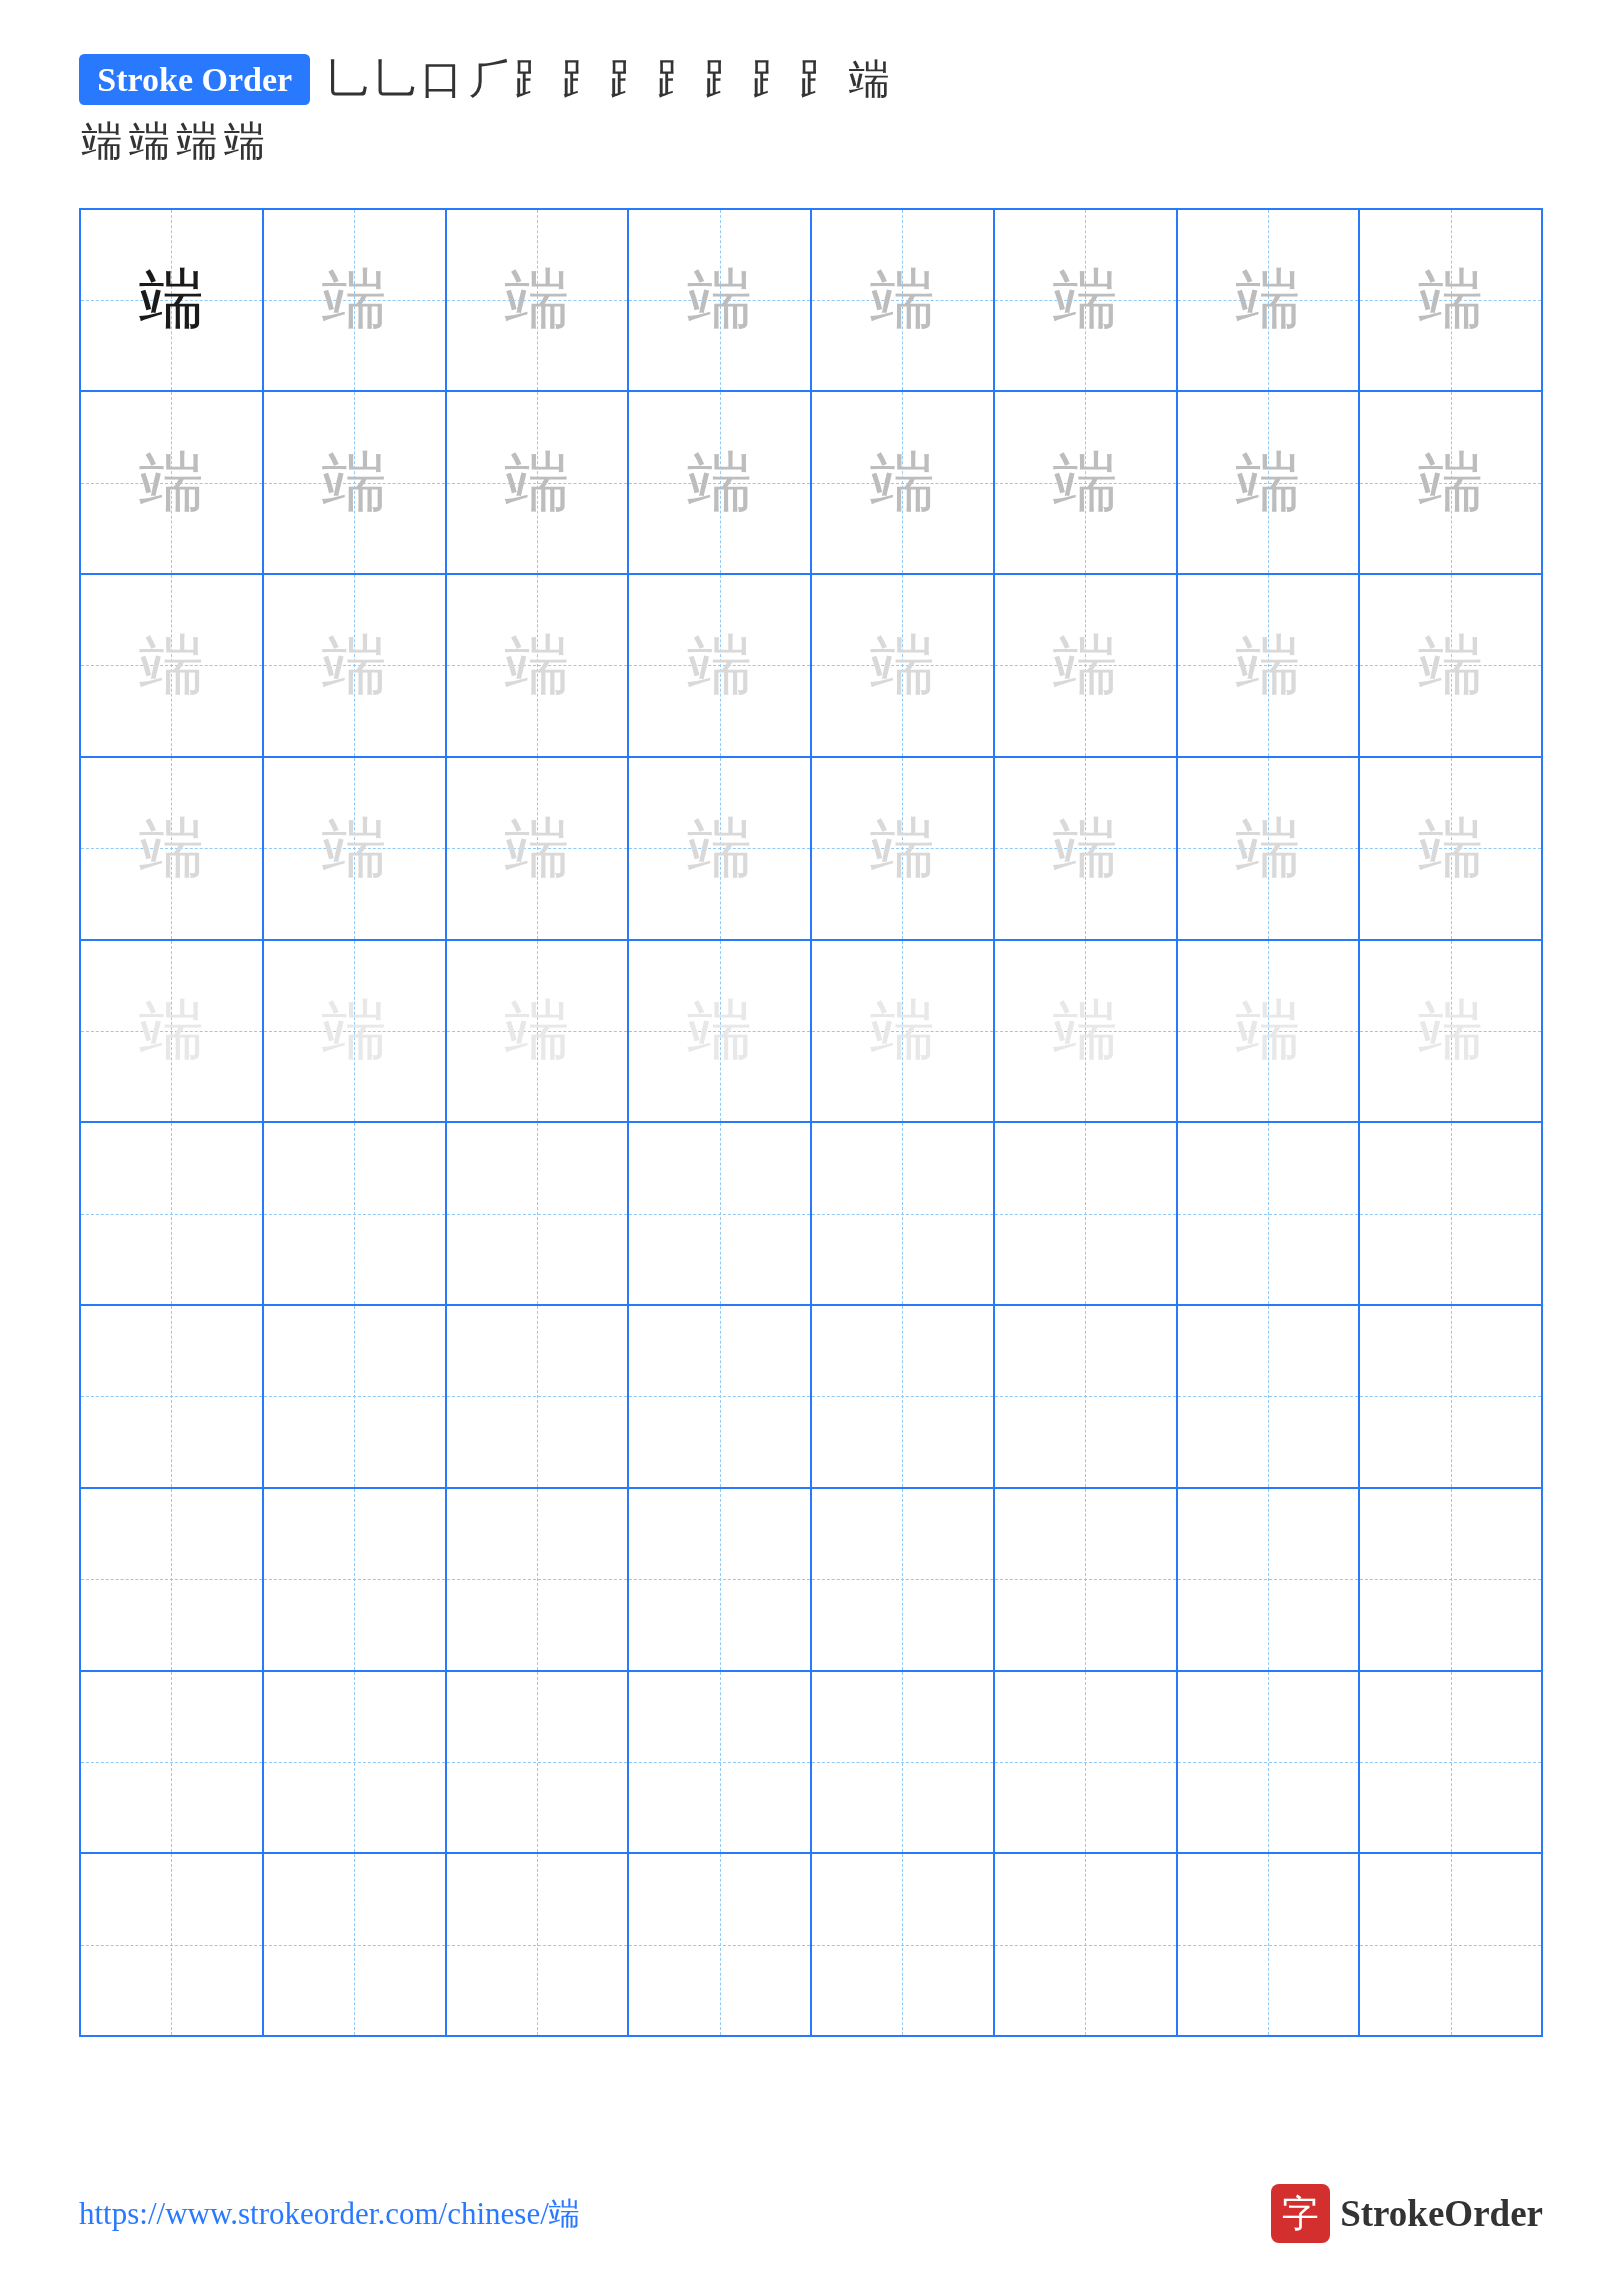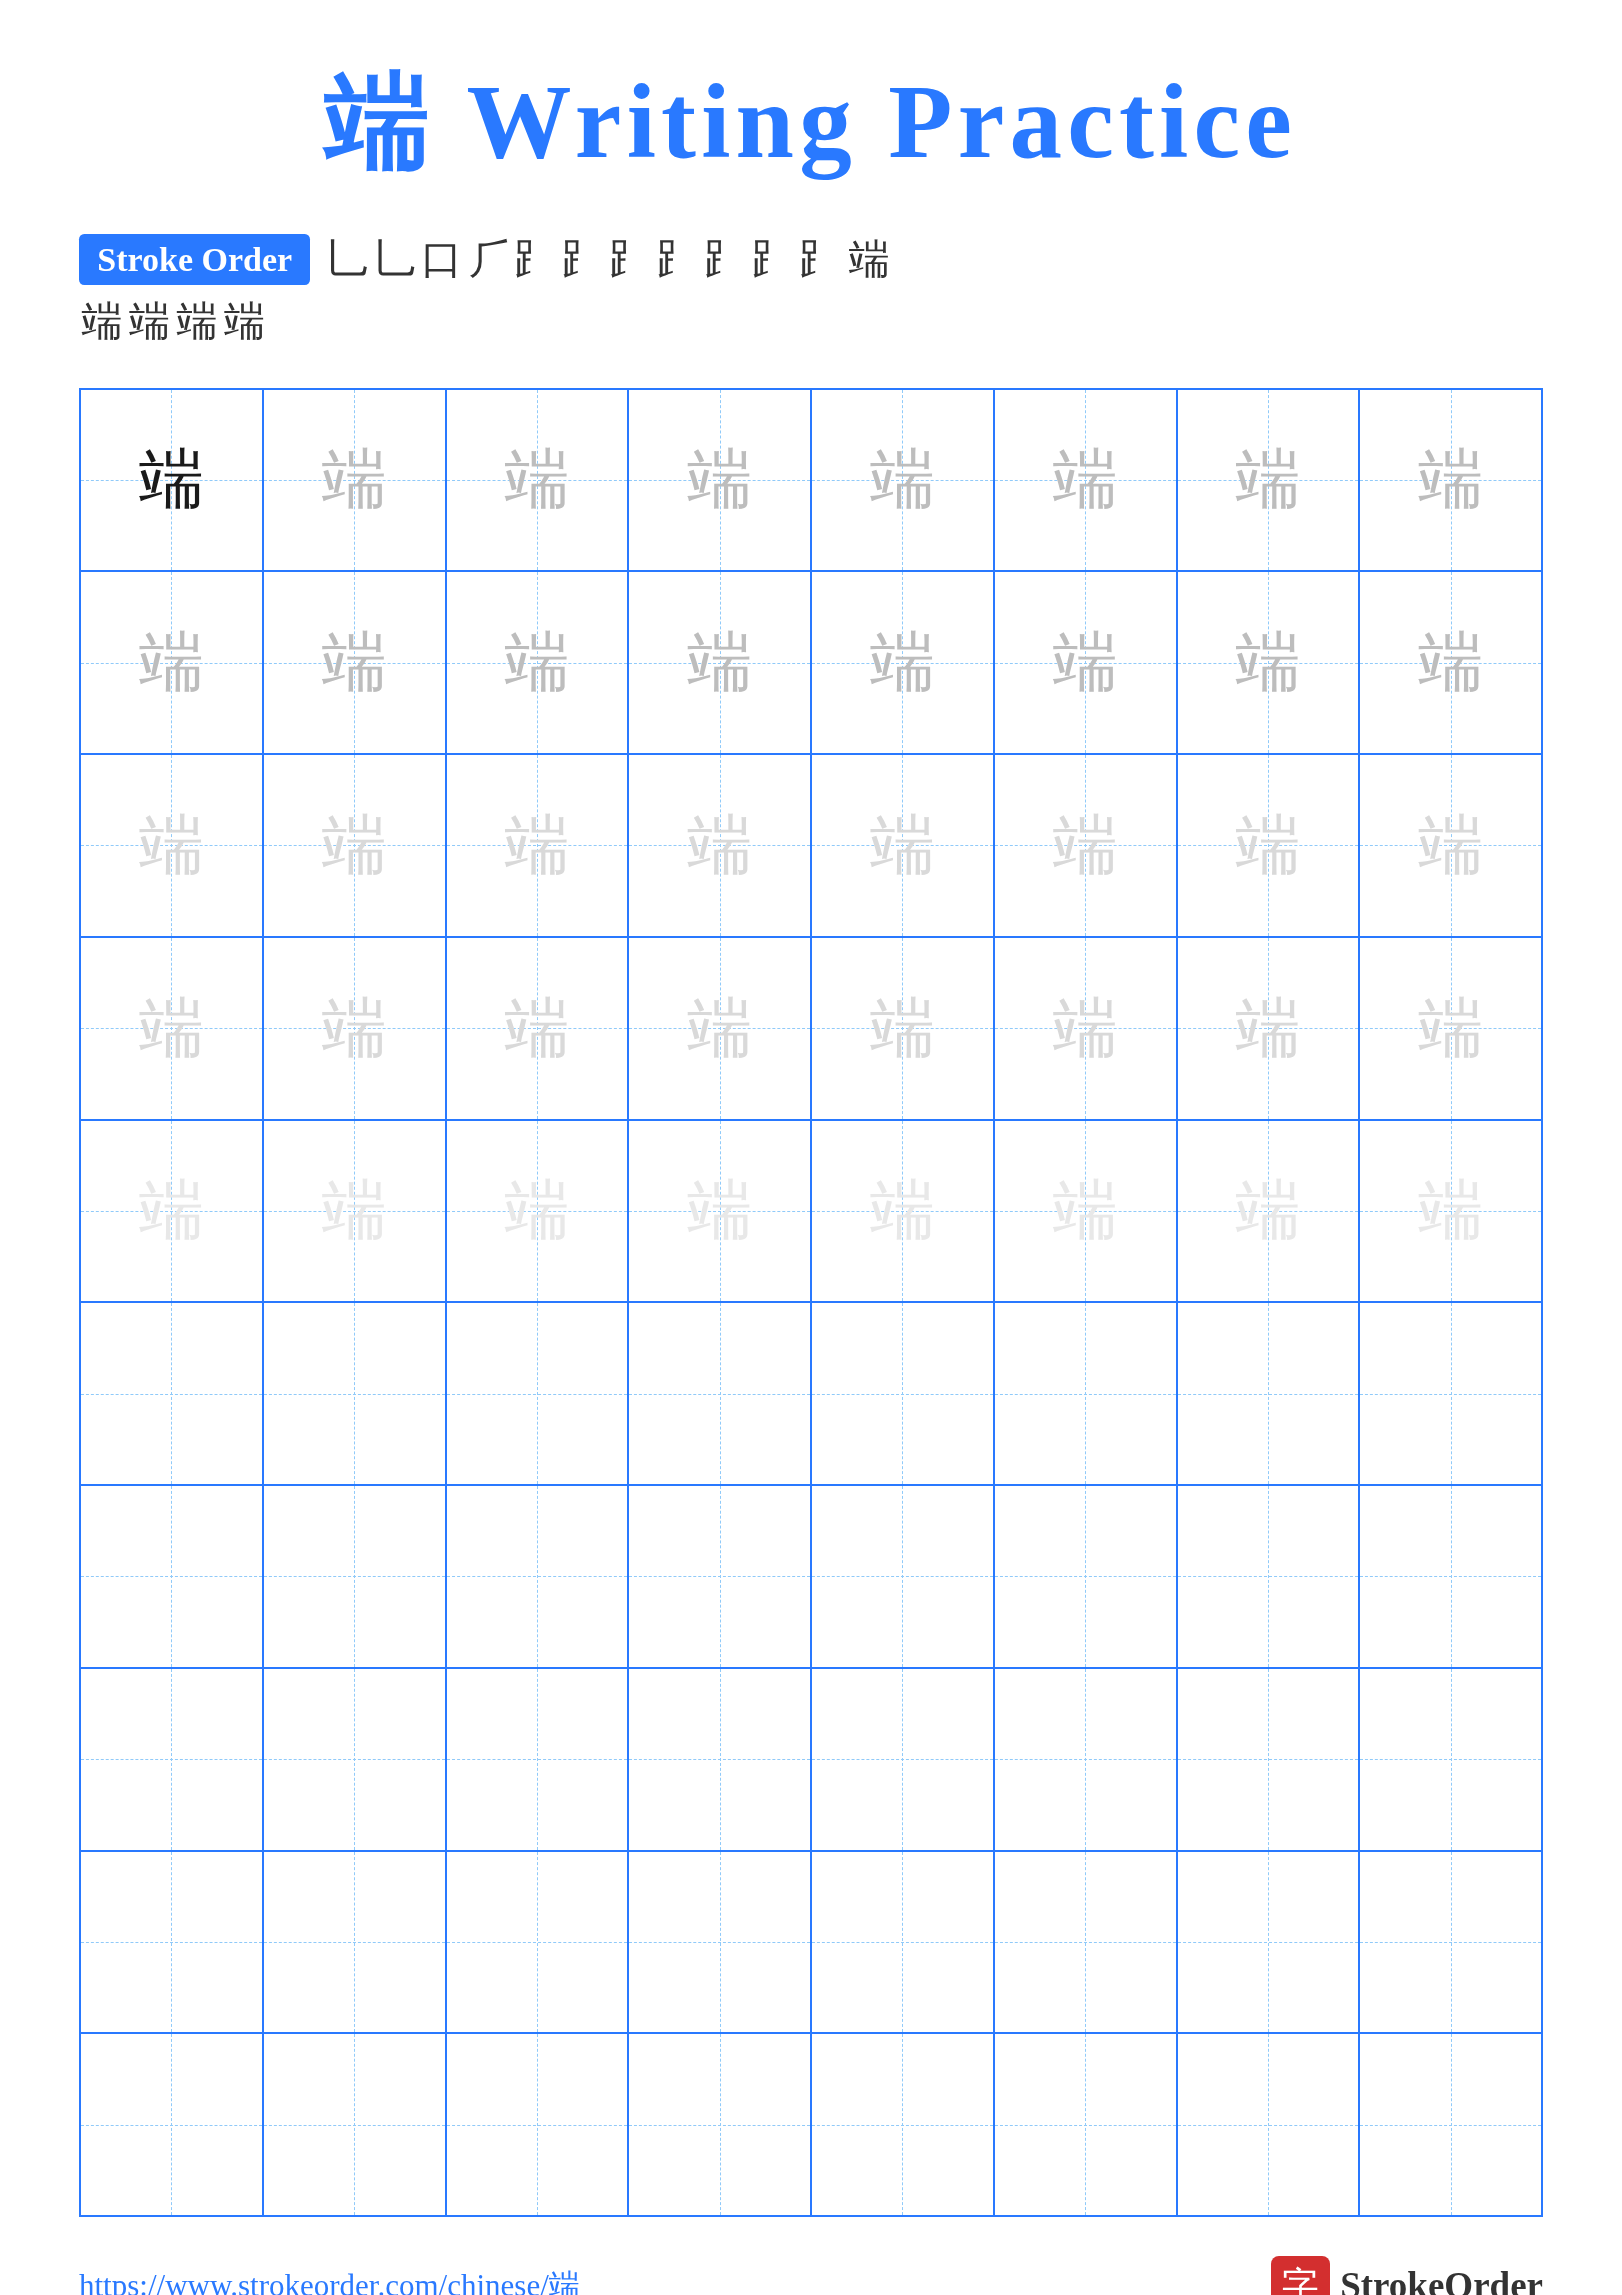--- a/index.html
+++ b/index.html
@@ -189,23 +189,20 @@
       font-size: 37px;
       font-weight: bold;
       color: #333;
     }
   </style>
 </head>
 <body>
 
 <div class="page">
 
-  <h1 class="title">
-    <span>端 Writing Practice</span>
-  </h1>
 
   <div class="stroke-order-section">
     <div class="stroke-order-row">
       <span class="stroke-order-badge">Stroke Order</span>
       <div class="stroke-order-chars">
 
         <span class="stroke-char">⺃</span>
         <span class="stroke-char">⺃</span>
         <span class="stroke-char">口</span>
         <span class="stroke-char">⺁</span>

